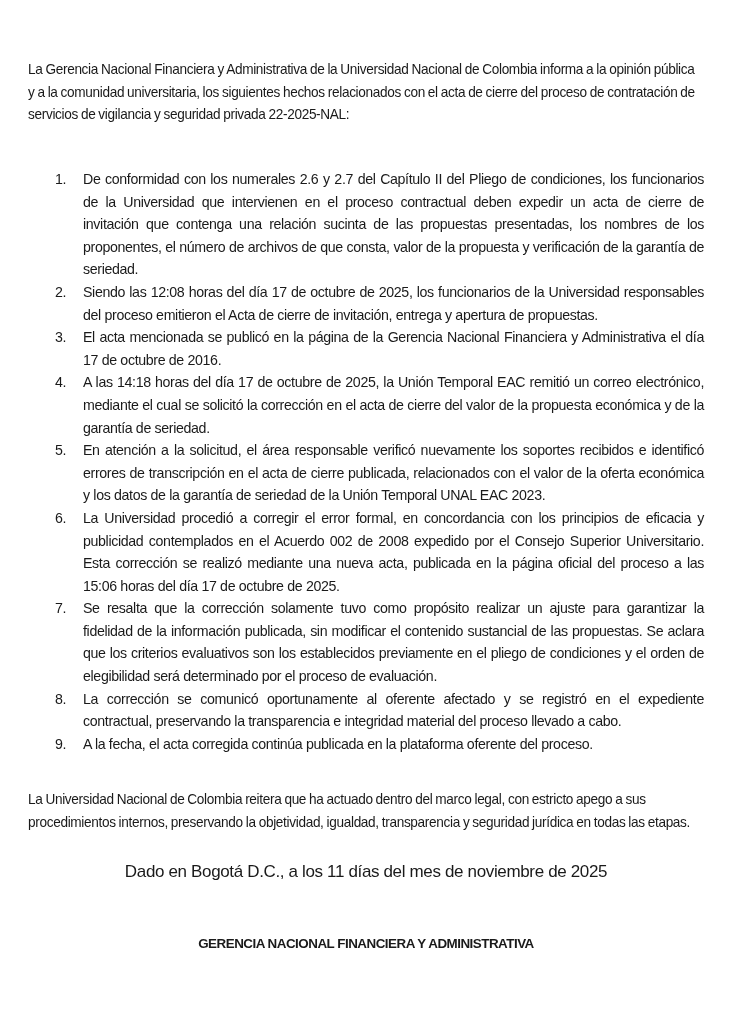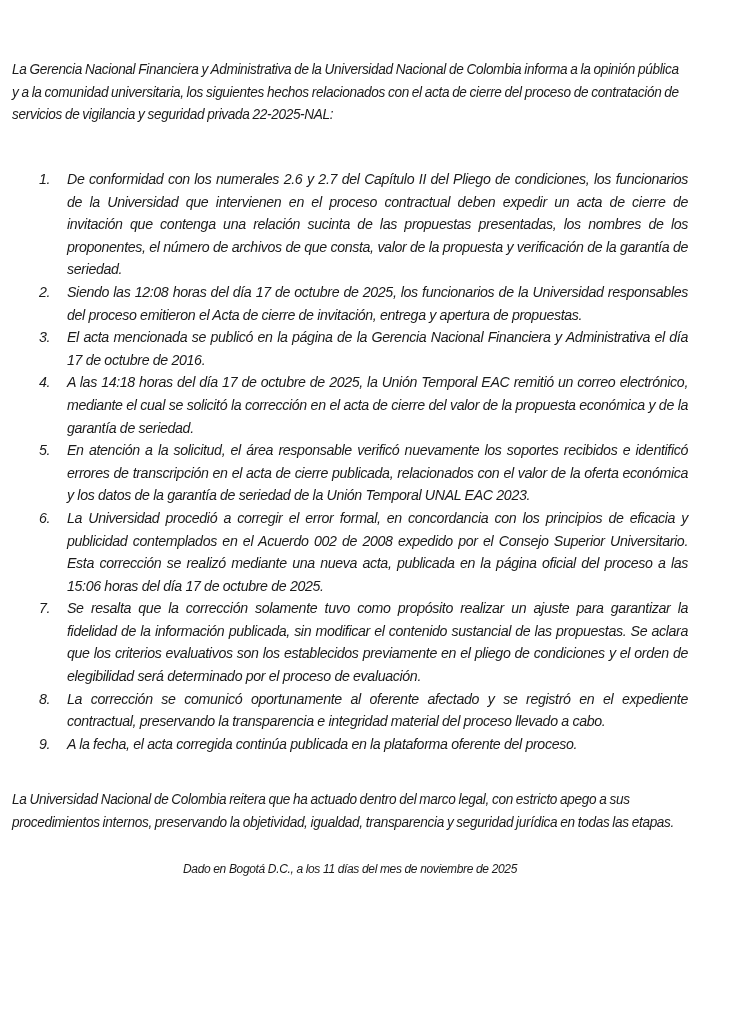--- a/index.html
+++ b/index.html
@@ -10,24 +10,23 @@
     body {
       width: 756px;
       height: 1024px;
       overflow: hidden;
       position: relative;
       font-family: "Liberation Sans", sans-serif;
       color: #1a1a1a;
     }
     .page {
       position: absolute;
-      left: 12px;
+      left: 28px;
       top: 58px;
       width: 676px;
-      font-style: italic;
     }
     .intro, .closing {
       font-size: 14.2px;
       line-height: 22.5px;
       letter-spacing: -0.35px;
       word-spacing: -0.5px;
       margin: 0;
       transform: scaleX(0.96);
       transform-origin: left top;
       width: 704px;
@@ -62,21 +61,21 @@
       position: absolute;
       top: 730px;
       left: 0;
     }
     .signoff {
       position: absolute;
       top: 804px;
       left: 0;
       width: 676px;
       text-align: center;
-      font-size: 12px;
+      font-size: 17px;
       letter-spacing: -0.35px;
       margin: 0;
     }
     .signature {
       position: absolute;
       top: 878px;
       left: 0;
       width: 676px;
       text-align: center;
       font-weight: bold;
@@ -125,13 +124,14 @@
       <span class="txt">La corrección se comunicó oportunamente al oferente afectado y se registró en el expediente contractual, preservando la transparencia e integridad material del proceso llevado a cabo.</span>
     </li>
     <li class="fact">
       <span class="num">9.</span>
       <span class="txt">A la fecha, el acta corregida continúa publicada en la plataforma oferente del proceso.</span>
     </li>
   </ol>
 
   <p class="closing">La Universidad Nacional de Colombia reitera que ha actuado dentro del marco legal, con estricto apego a sus procedimientos internos, preservando la objetividad, igualdad, transparencia y seguridad jurídica en todas las etapas.</p>
   <p class="signoff">Dado en Bogotá D.C., a los 11 días del mes de noviembre de 2025</p>
+  <p class="signature">GERENCIA NACIONAL FINANCIERA Y ADMINISTRATIVA</p>
 </div>
 
 </body></html>

